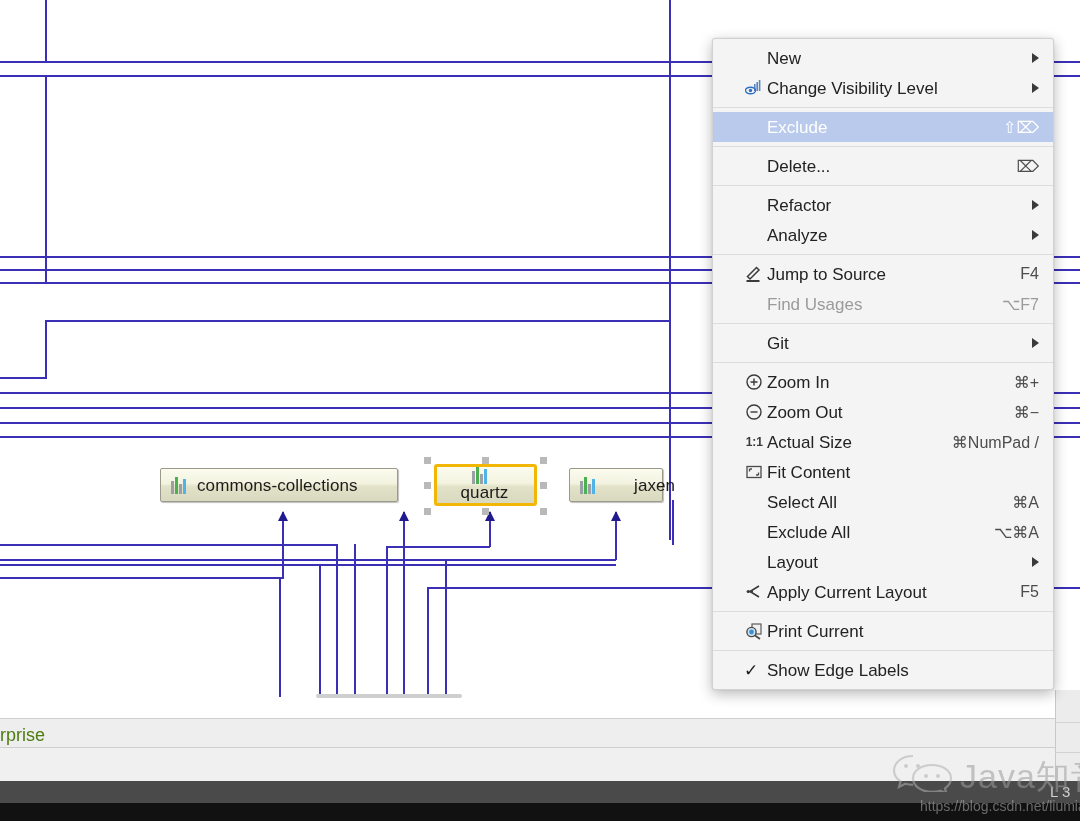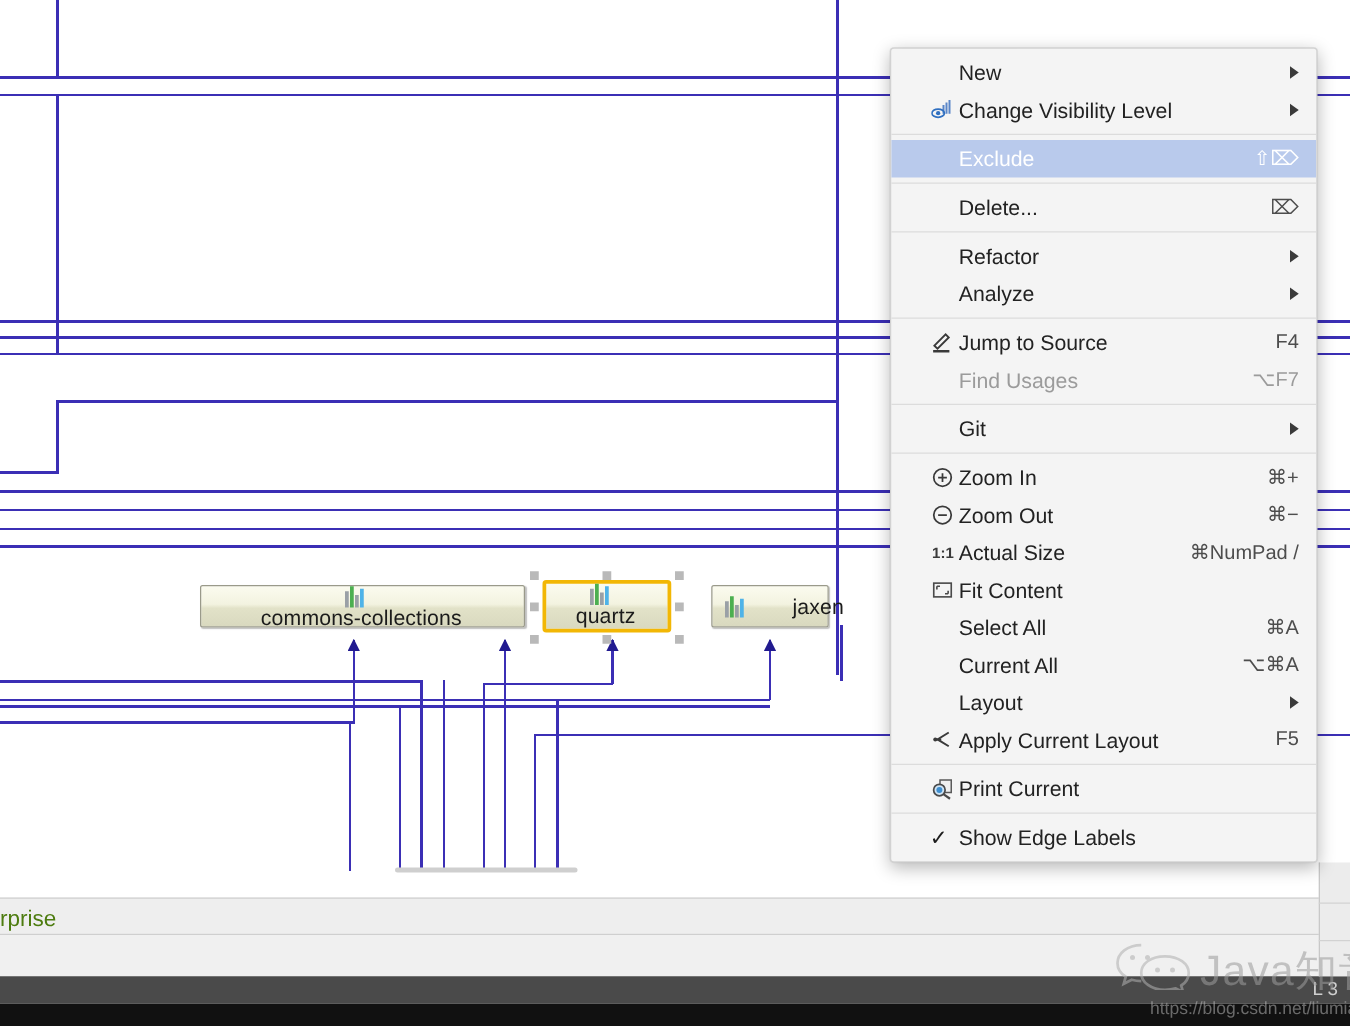--- a/index.html
+++ b/index.html
@@ -153,21 +153,21 @@
         <path d="M320,565 H616"></path>
         <path d="M355,560 H616"></path>
 
         <path d="M0,560 H355"></path>
         <path d="M673,545 V500"></path>
       </g>
     </svg>
 
     <div class="edge-rail" style="left:316px; top:694px; width:146px;"></div>
 
-    <div class="node" style="left:160px; top:468px; width:260px;flex-direction:column;">
+    <div class="node" style="left:160px; top:468px; width:238px;">
       <span class="node-icon">
         <i style="left:0px;  height:13px; background:#9aa0a6;"></i>
         <i style="left:4px;  height:17px; background:#4caf50;"></i>
         <i style="left:8px;  height:10px; background:#9aa0a6;"></i>
         <i style="left:12px; height:15px; background:#4fb3e8;"></i>
       </span>
       <span class="node-label">commons-collections</span>
     </div>
 
     <div class="node selected" style="left:434px; top:464px; width:103px; height:42px;">
@@ -352,21 +352,21 @@
           </span>
           <span class="mi-label">Fit Content</span>
         </div>
         <div class="menu-item">
           <span class="mi-icon"></span>
           <span class="mi-label">Select All</span>
           <span class="mi-shortcut">⌘A</span>
         </div>
         <div class="menu-item">
           <span class="mi-icon"></span>
-          <span class="mi-label">Current All</span>
+          <span class="mi-label">Exclude All</span>
           <span class="mi-shortcut">⌥⌘A</span>
         </div>
         <div class="menu-item">
           <span class="mi-icon"></span>
           <span class="mi-label">Layout</span>
           <span class="mi-arrow"></span>
         </div>
         <div class="menu-item">
           <span class="mi-icon">
             <svg width="18" height="18" viewBox="0 0 18 18">

